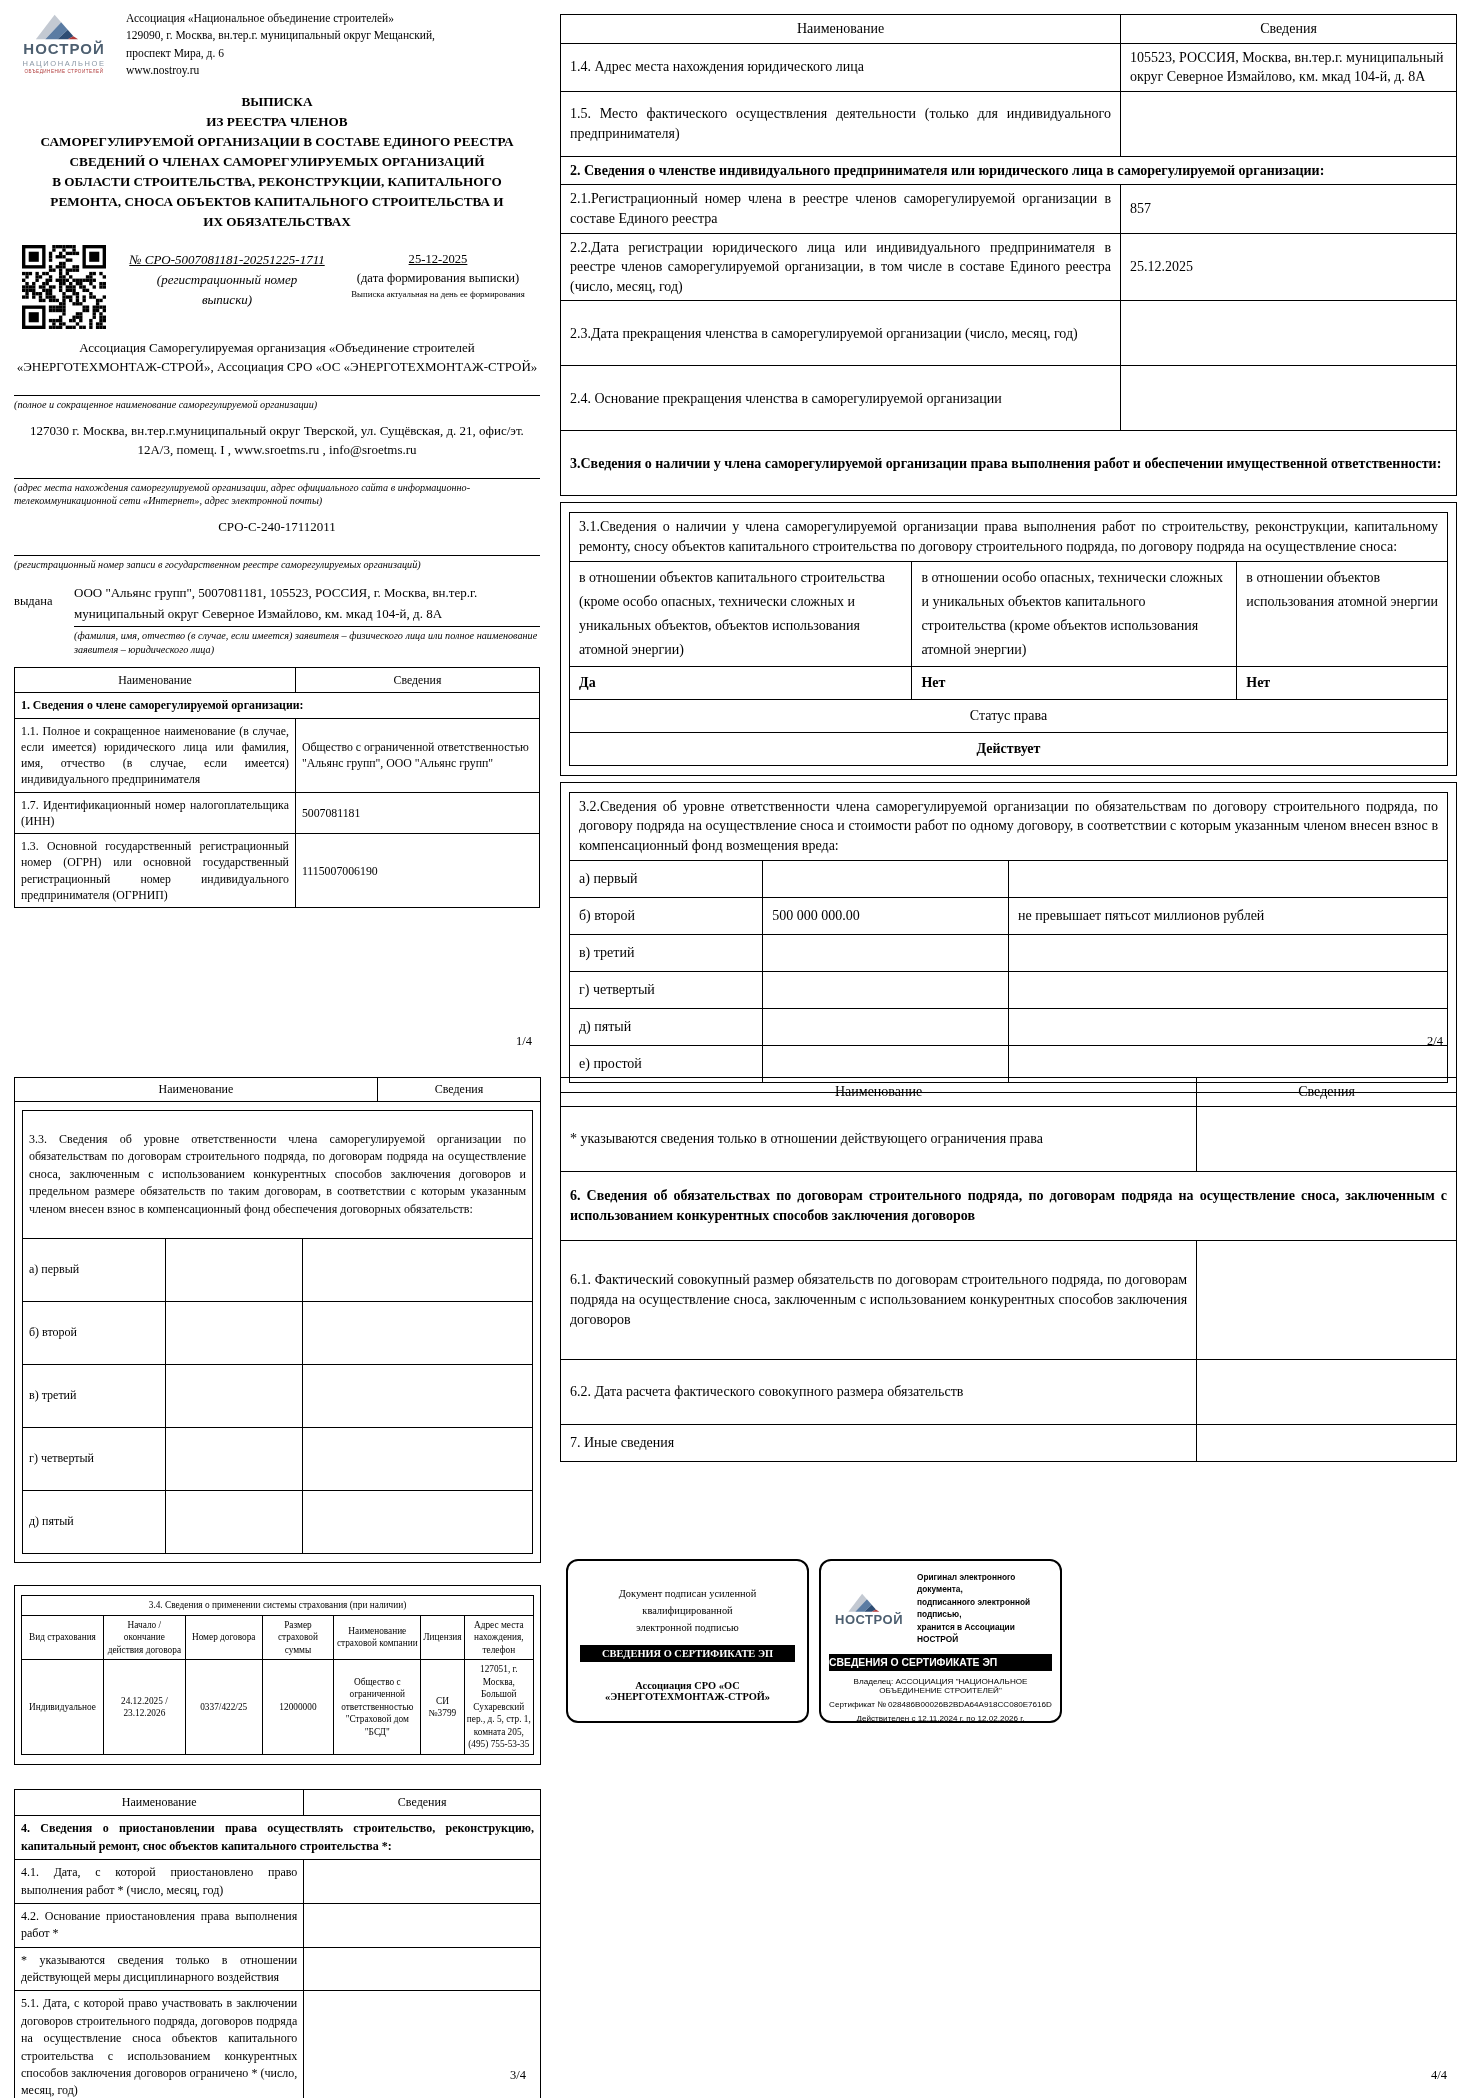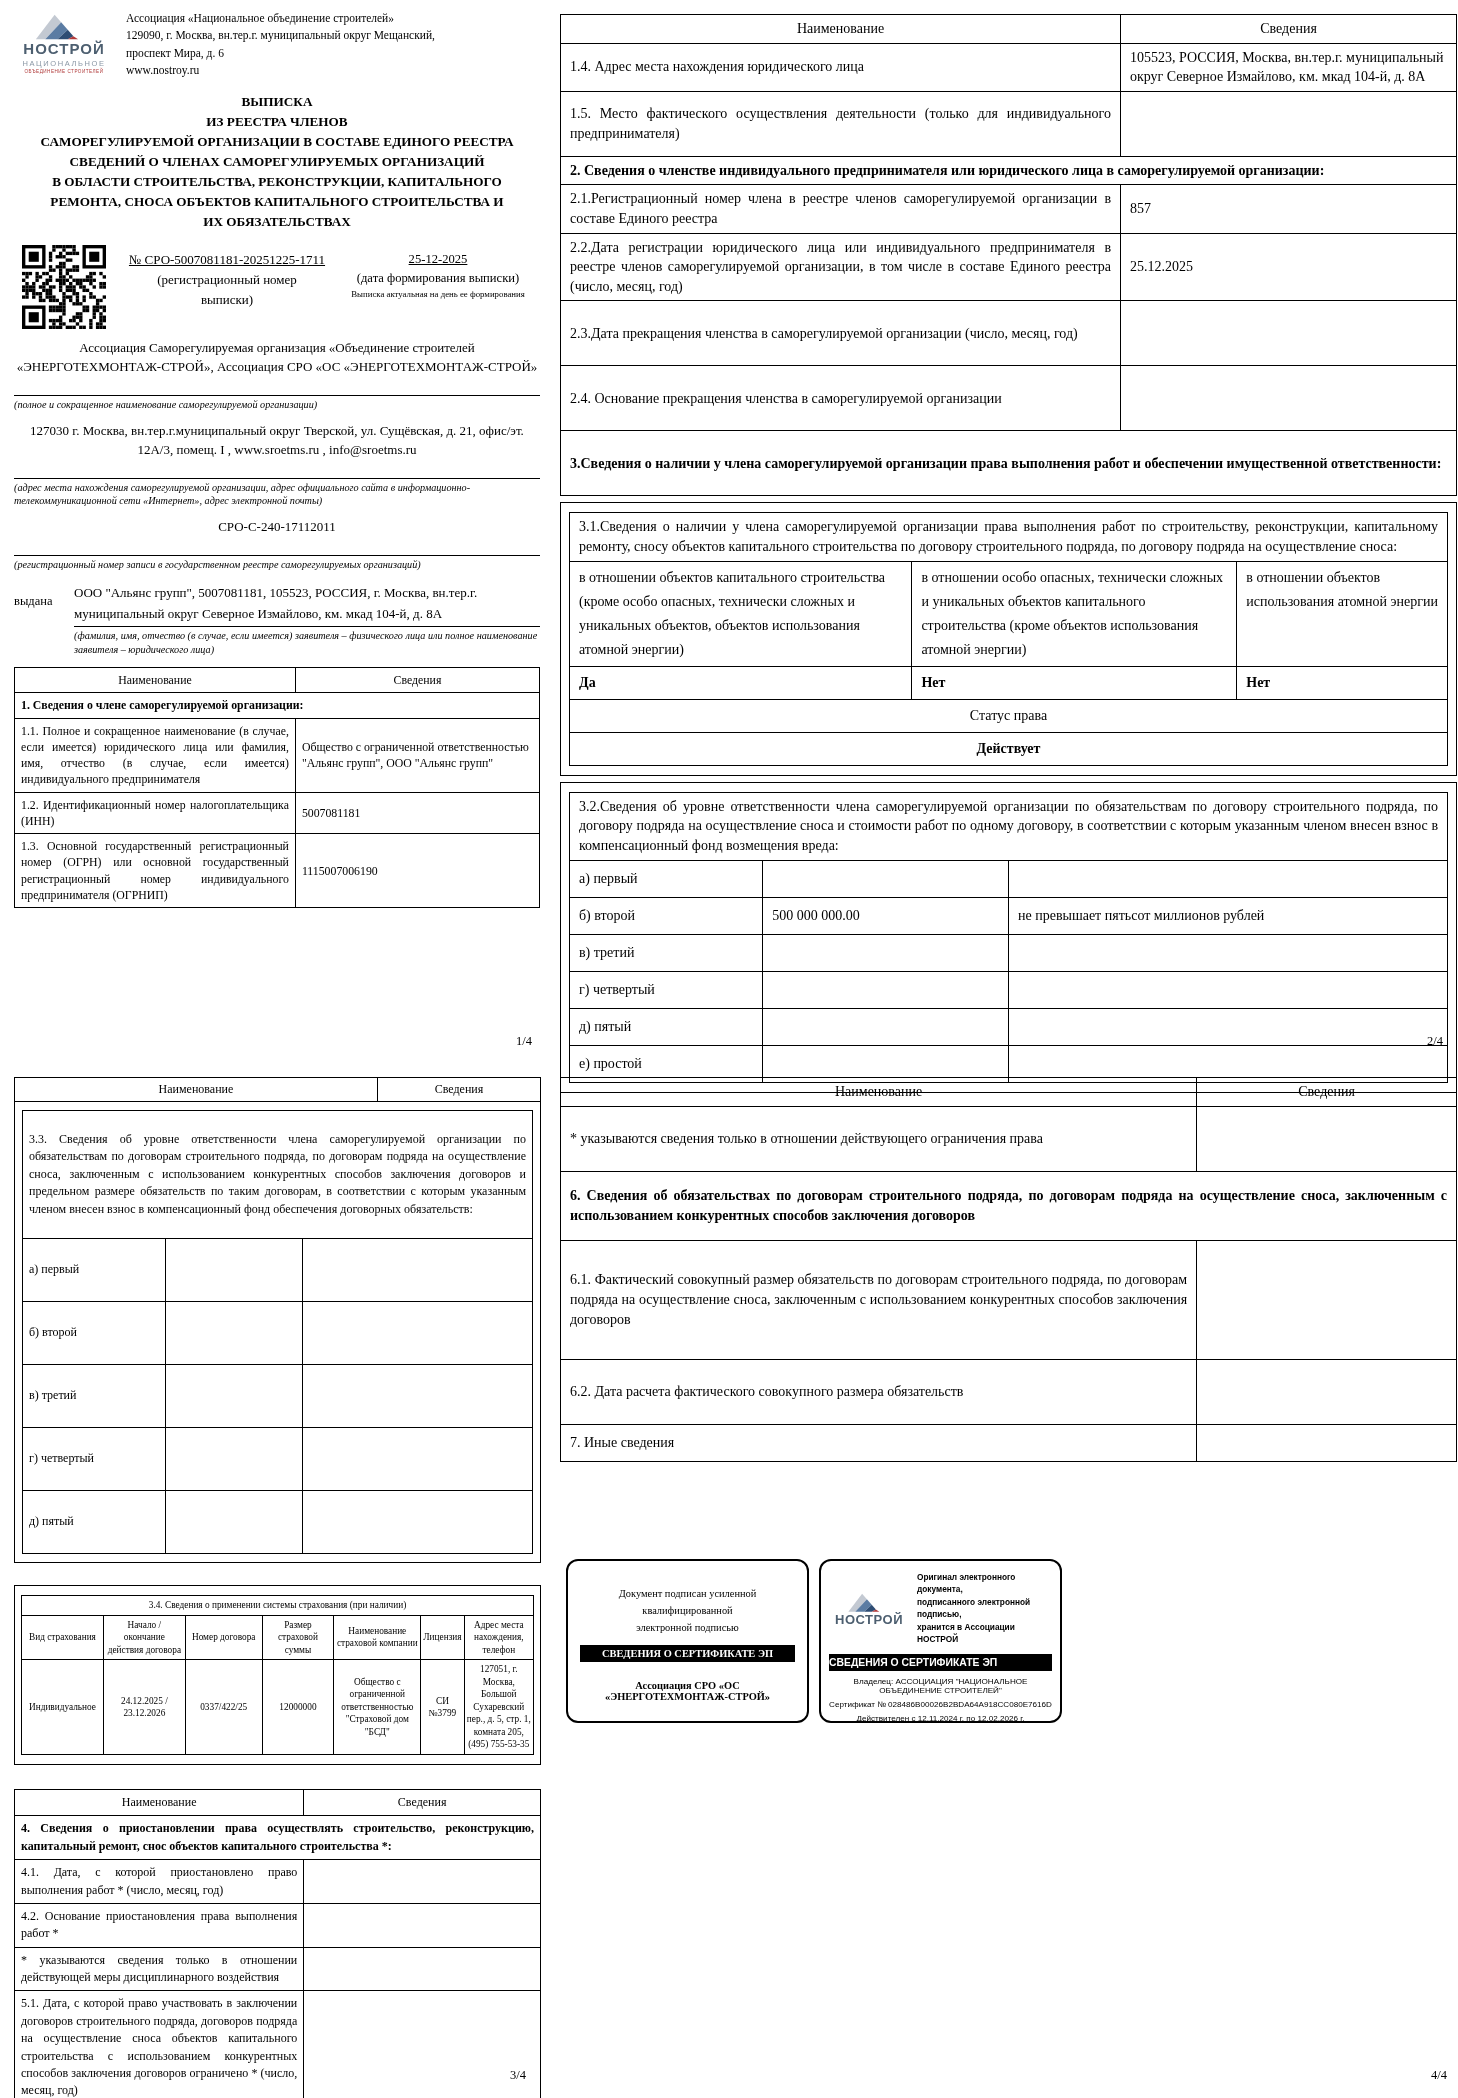--- a/index.html
+++ b/index.html
@@ -22,21 +22,21 @@
   .logo-name{font-family:"Liberation Sans",sans-serif;font-weight:bold;font-size:15px;
              letter-spacing:1px;color:#4d5f70;line-height:1.05;}
   .logo-sub1{font-family:"Liberation Sans",sans-serif;font-size:7.5px;letter-spacing:1.6px;
              color:#8a97a5;margin-top:2px;}
   .logo-sub2{font-family:"Liberation Sans",sans-serif;font-size:4.6px;letter-spacing:.5px;
              color:#b03a3a;margin-top:1px;}
   .hdr-addr{font-size:11.5px;line-height:1.5;padding-top:2px;}
   .doc-title{margin-top:13px;text-align:center;font-weight:bold;font-size:13.2px;line-height:20px;}
   .reg-row{display:flex;margin-top:13px;align-items:flex-start;}
   .qr{width:84px;height:84px;margin-left:8px;flex:none;}
-  .reg-mid{width:218px;margin-left:12px;text-align:center;font-size:13px;line-height:20px;padding-top:5px;}
+  .reg-mid{width:218px;margin-left:12px;text-align:center;font-size:13px;line-height:20px;padding-top:5px;font-style:italic;}
   .reg-right{flex:1;text-align:center;font-size:12.6px;line-height:19px;padding-top:5px;}
   .u{text-decoration:underline;}
   .tiny{font-size:8.8px;line-height:12px;}
   .field{margin-top:9px;}
   .field-val{text-align:center;font-size:13px;line-height:19px;border-bottom:1px solid #000;padding-bottom:19px;}
   .field-cap{text-align:left;font-style:italic;font-size:10.2px;line-height:13.5px;margin-top:2px;}
   .issued{display:flex;margin-top:11px;}
   .issued-label{width:60px;font-size:12.5px;padding-top:12px;flex:none;}
   .issued-val{flex:1;font-size:13px;line-height:21px;border-bottom:1px solid #000;padding-bottom:2px;text-align:left;}
   .cap-ind{margin-left:60px;}
@@ -398,21 +398,21 @@
         <td class="th">Сведения</td>
       </tr>
       <tr>
         <td colspan="2" class="sec">1. Сведения о члене саморегулируемой организации:</td>
       </tr>
       <tr>
         <td class="jl">1.1. Полное и сокращенное наименование (в случае, если имеется) юридического лица или фамилия, имя, отчество (в случае, если имеется) индивидуального предпринимателя</td>
         <td>Общество с ограниченной ответственностью "Альянс групп", ООО "Альянс групп"</td>
       </tr>
       <tr>
-        <td class="jl">1.2. Идентификационный номер налогоплательщика (ИНН)</td>
+        <td class="jl">1.7. Идентификационный номер налогоплательщика (ИНН)</td>
         <td>5007081181</td>
       </tr>
       <tr>
         <td class="jl">1.3. Основной государственный регистрационный номер (ОГРН) или основной государственный регистрационный номер индивидуального предпринимателя (ОГРНИП)</td>
         <td>1115007006190</td>
       </tr>
     </tbody>
       </table>
   </div>
 

